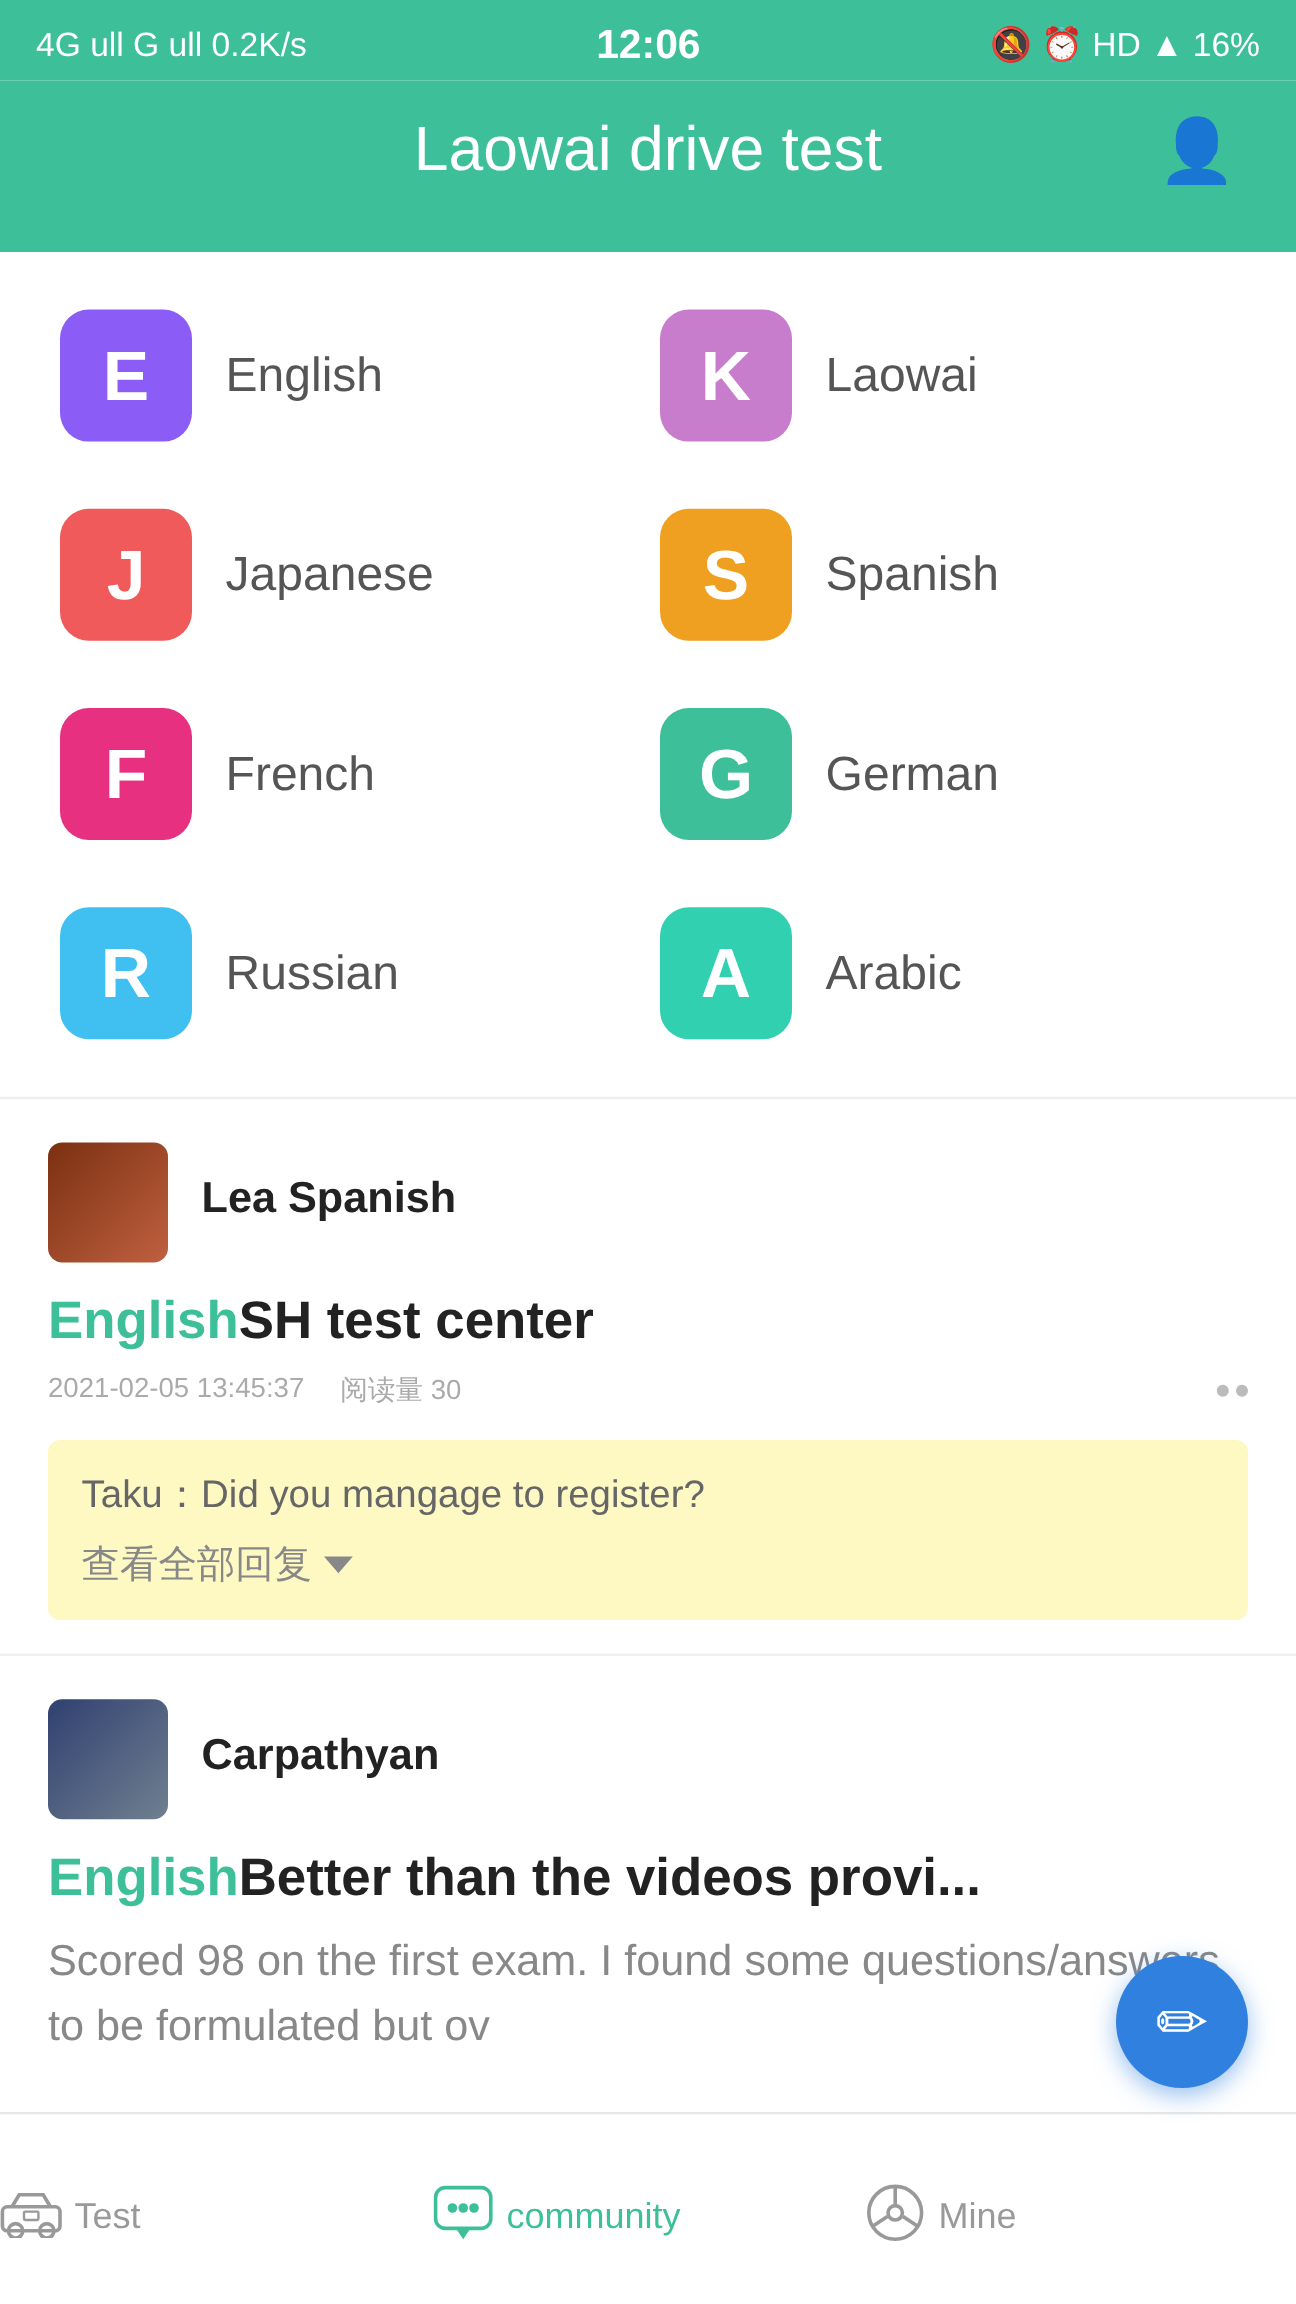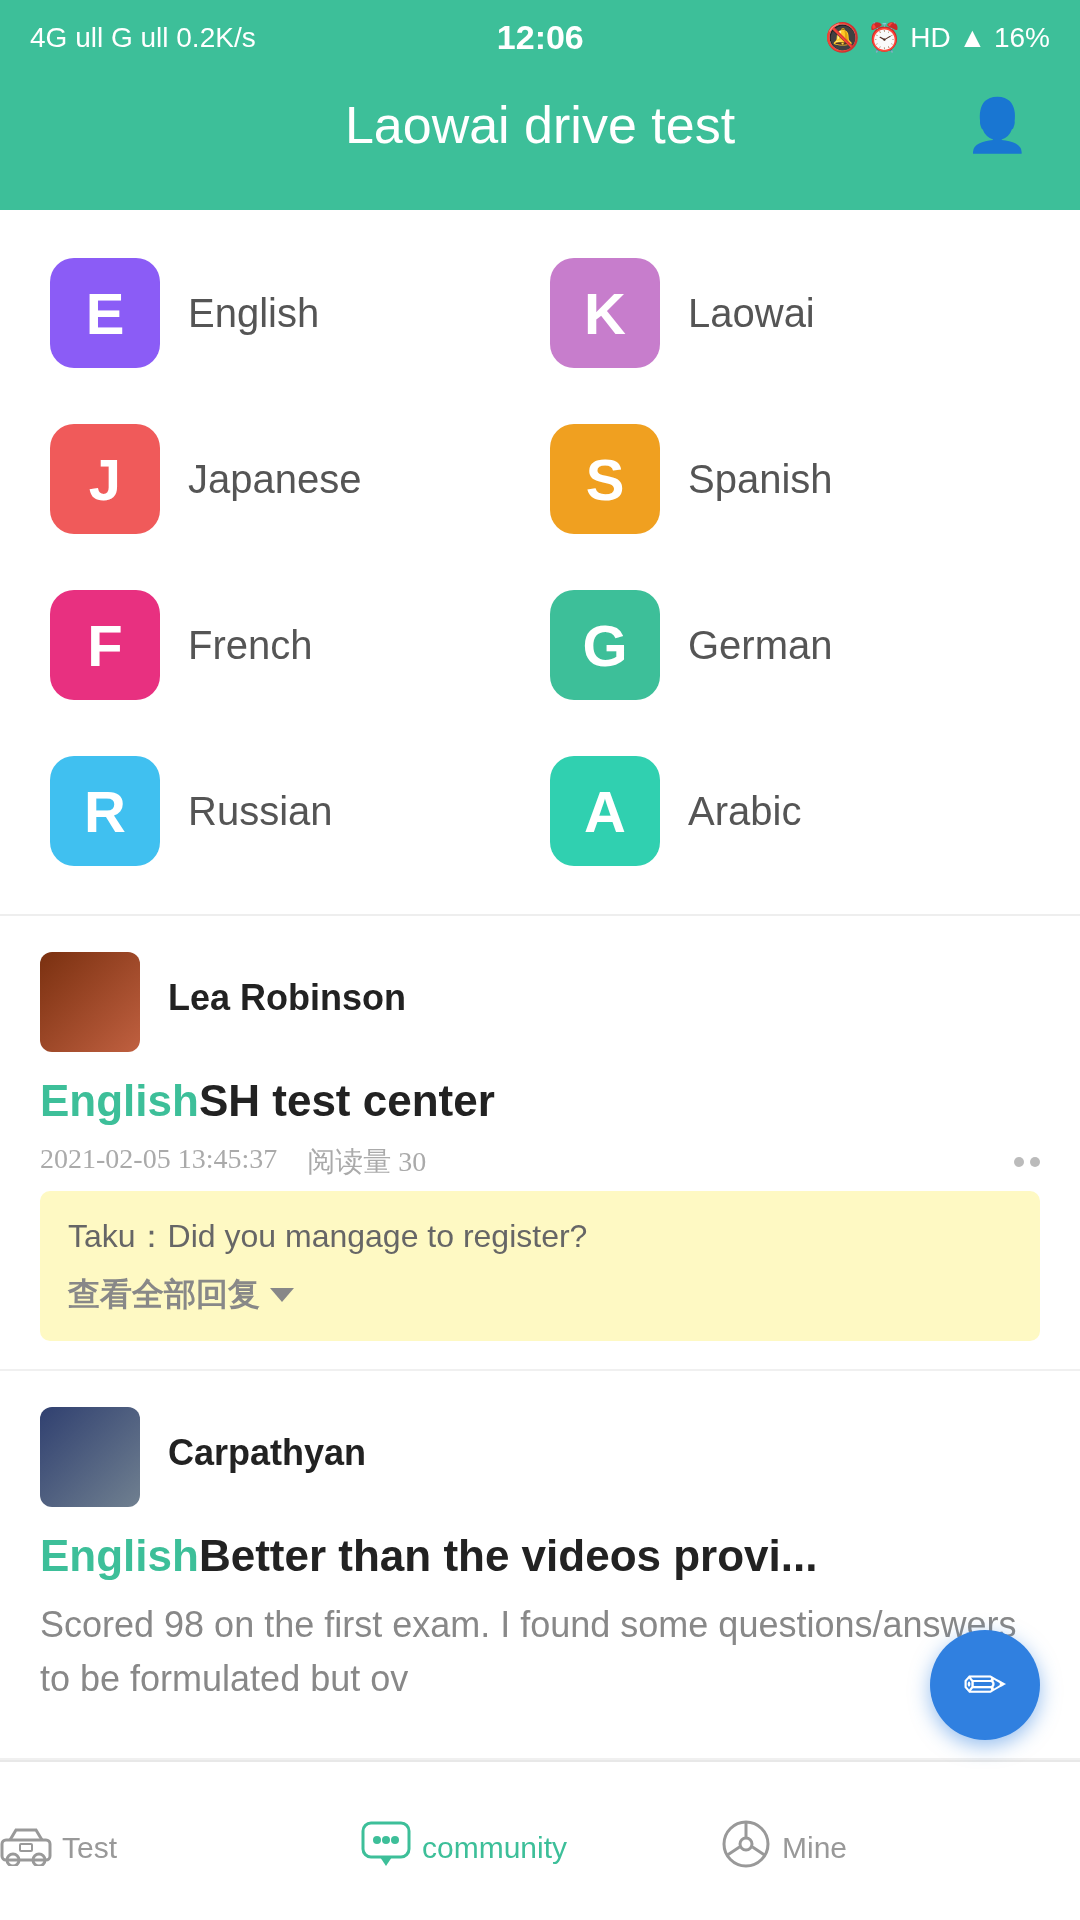--- a/index.html
+++ b/index.html
@@ -126,23 +126,22 @@
       font-size: 36px;
       color: #888;
       line-height: 1.5;
       margin-bottom: 24px;
     }
     .post-footer {
       display: flex;
       align-items: center;
       justify-content: space-between;
       color: #aaa;
-      font-size: 28px;
-      margin-bottom: 10px;
-      font-family: Liberation Serif, serif;
+      font-size: 23px;
+      margin-bottom: 26px;
     }
     .post-footer-left { display: flex; gap: 30px; }
     .more-btn {
       display: flex;
       gap: 6px;
       align-items: center;
     }
     .dot {
       width: 10px; height: 10px;
       background: #bbb;
@@ -155,21 +154,20 @@
       font-size: 32px;
       color: #666;
     }
     .reply-expand {
       color: #888;
       font-size: 32px;
       margin-top: 14px;
       display: flex;
       align-items: center;
       gap: 10px;
-      font-weight: bold;
     }
     .chevron-down {
       display: inline-block;
       width: 0; height: 0;
       border-left: 12px solid transparent;
       border-right: 12px solid transparent;
       border-top: 14px solid #888;
       vertical-align: middle;
     }
 
@@ -277,21 +275,21 @@
       <div class="lang-icon" style="background: #30d0b0">A</div>
       <span class="lang-label">Arabic</span>
     </div>
   </div>
 
 <div class="community-section" id="posts-section">
     <div class="post-card">
       <div class="post-header">
         <div class="post-avatar" style="background: linear-gradient(135deg, #7a3010, #c06040); width:100px; height:100px; border-radius:12px;"></div>
         <div class="post-meta">
-          <div class="post-author">Lea Robinson</div>
+          <div class="post-author">Lea Spanish</div>
         </div>
       </div>
       <div class="post-title">
         <span class="lang-tag">English</span>SH test center
       </div>
 
         <div class="post-footer">
           <div class="post-footer-left">
             <span>2021-02-05 13:45:37</span>
             <span>阅读量 30</span>

